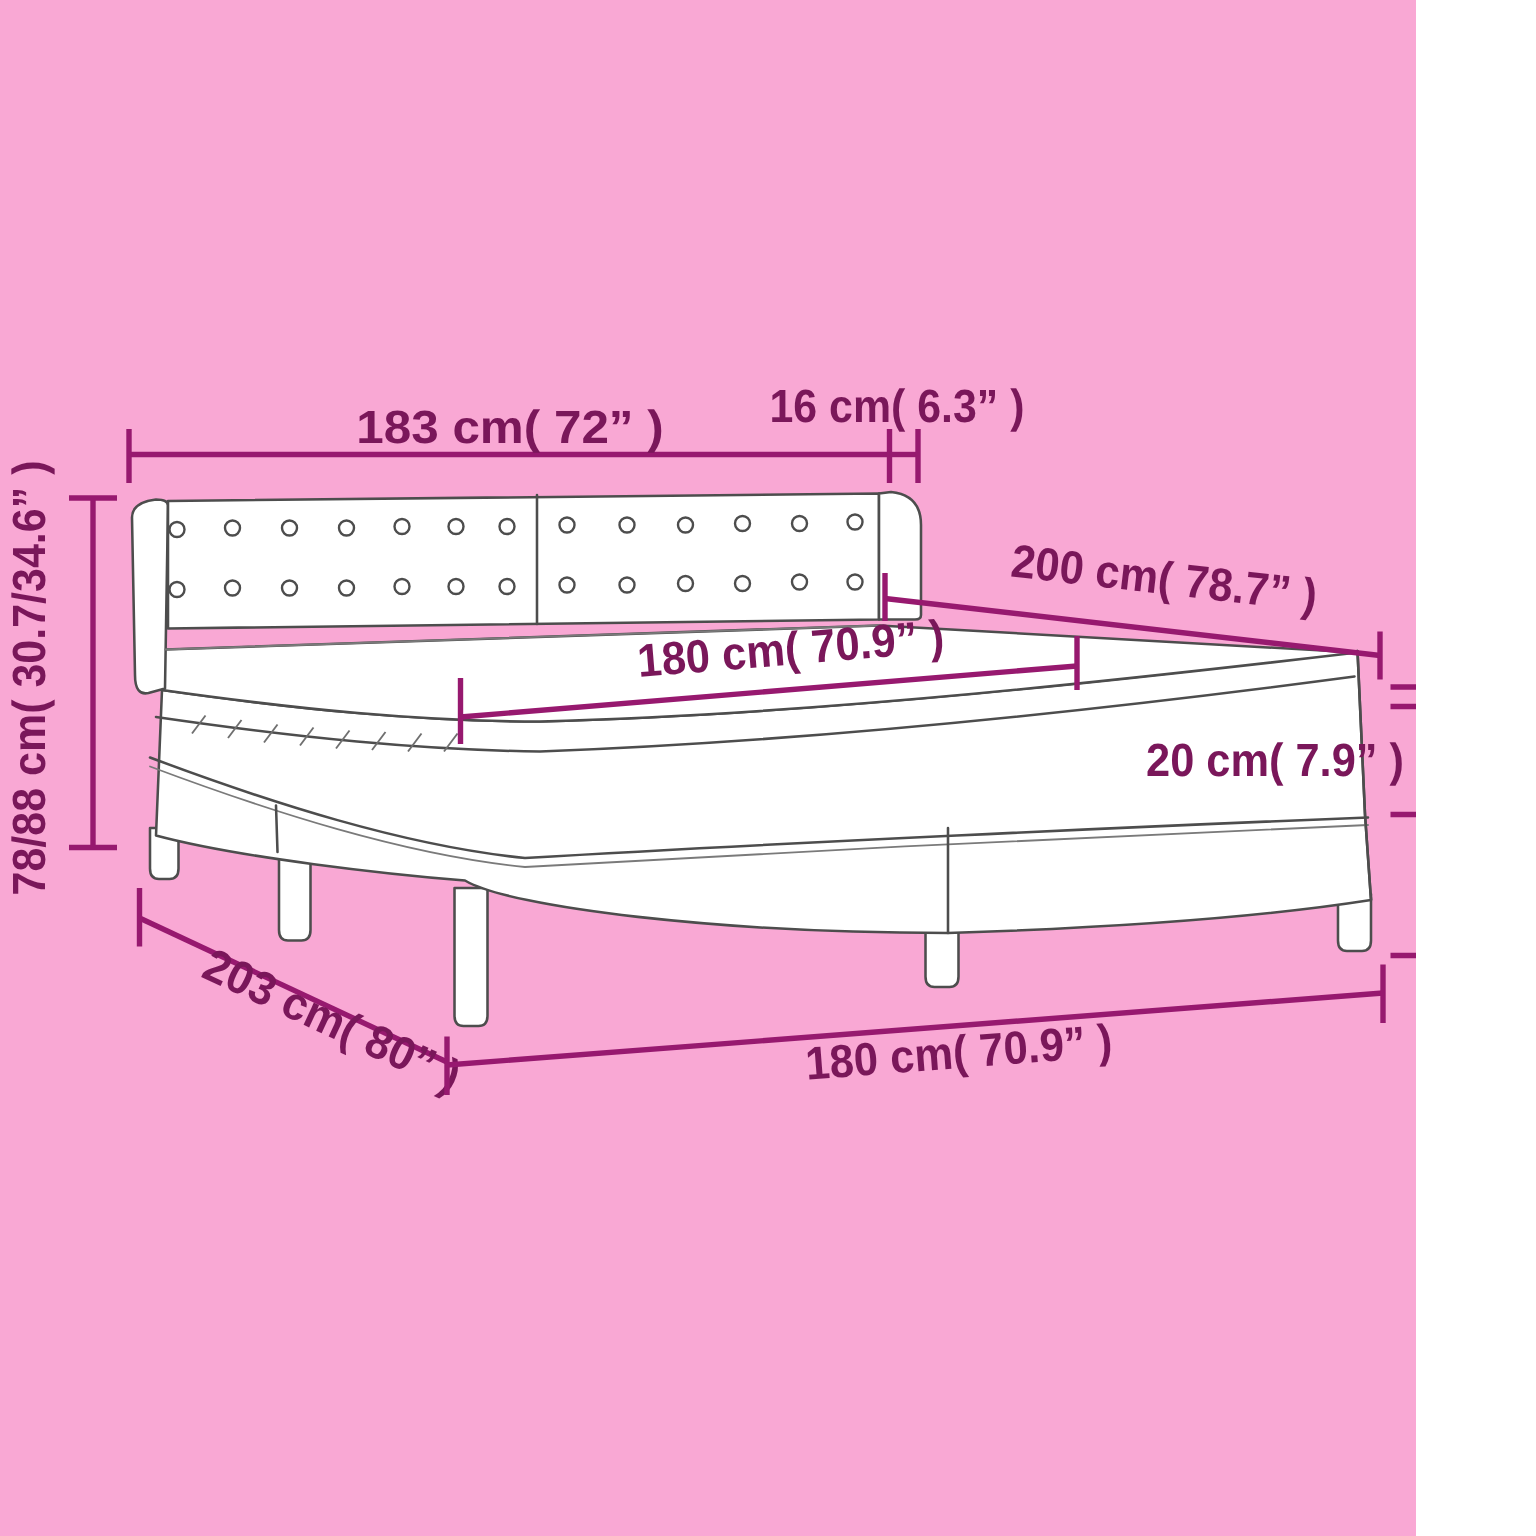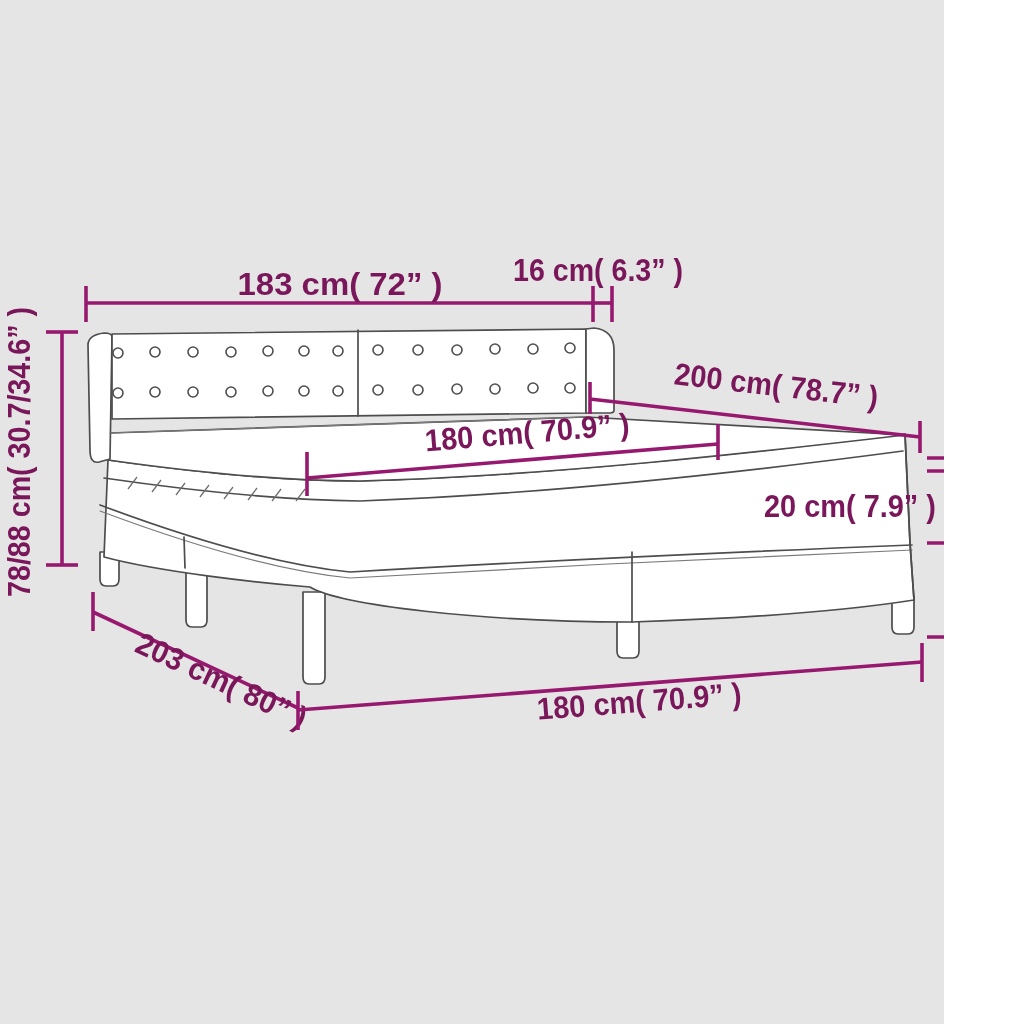--- a/index.html
+++ b/index.html
@@ -1,16 +1,16 @@
 <!DOCTYPE html>
 <html><head>
 <meta charset="utf-8">
 <style>
   html,body{margin:0;padding:0;background:#ffffff;}
-  .stage{width:944px;height:1024px;position:relative;background:#e5e5e5;overflow:hidden;}
+  .stage{width:944px;height:1024px;position:relative;background:#f9a8d4;overflow:hidden;}
   svg{display:block;}
   .dim-text{
     font-family:"Liberation Sans","DejaVu Sans",sans-serif;
     font-weight:bold;
     font-size:31px;
     fill:#7A175A;
   }
   .dim-line{stroke:#97196F;stroke-width:3.6;fill:none;stroke-linecap:butt;}
   .art{stroke:#4D4D4D;stroke-width:1.7;fill:#ffffff;stroke-linejoin:round;stroke-linecap:round;}
   .art-line{stroke:#4D4D4D;stroke-width:1.7;fill:none;stroke-linejoin:round;stroke-linecap:round;}

